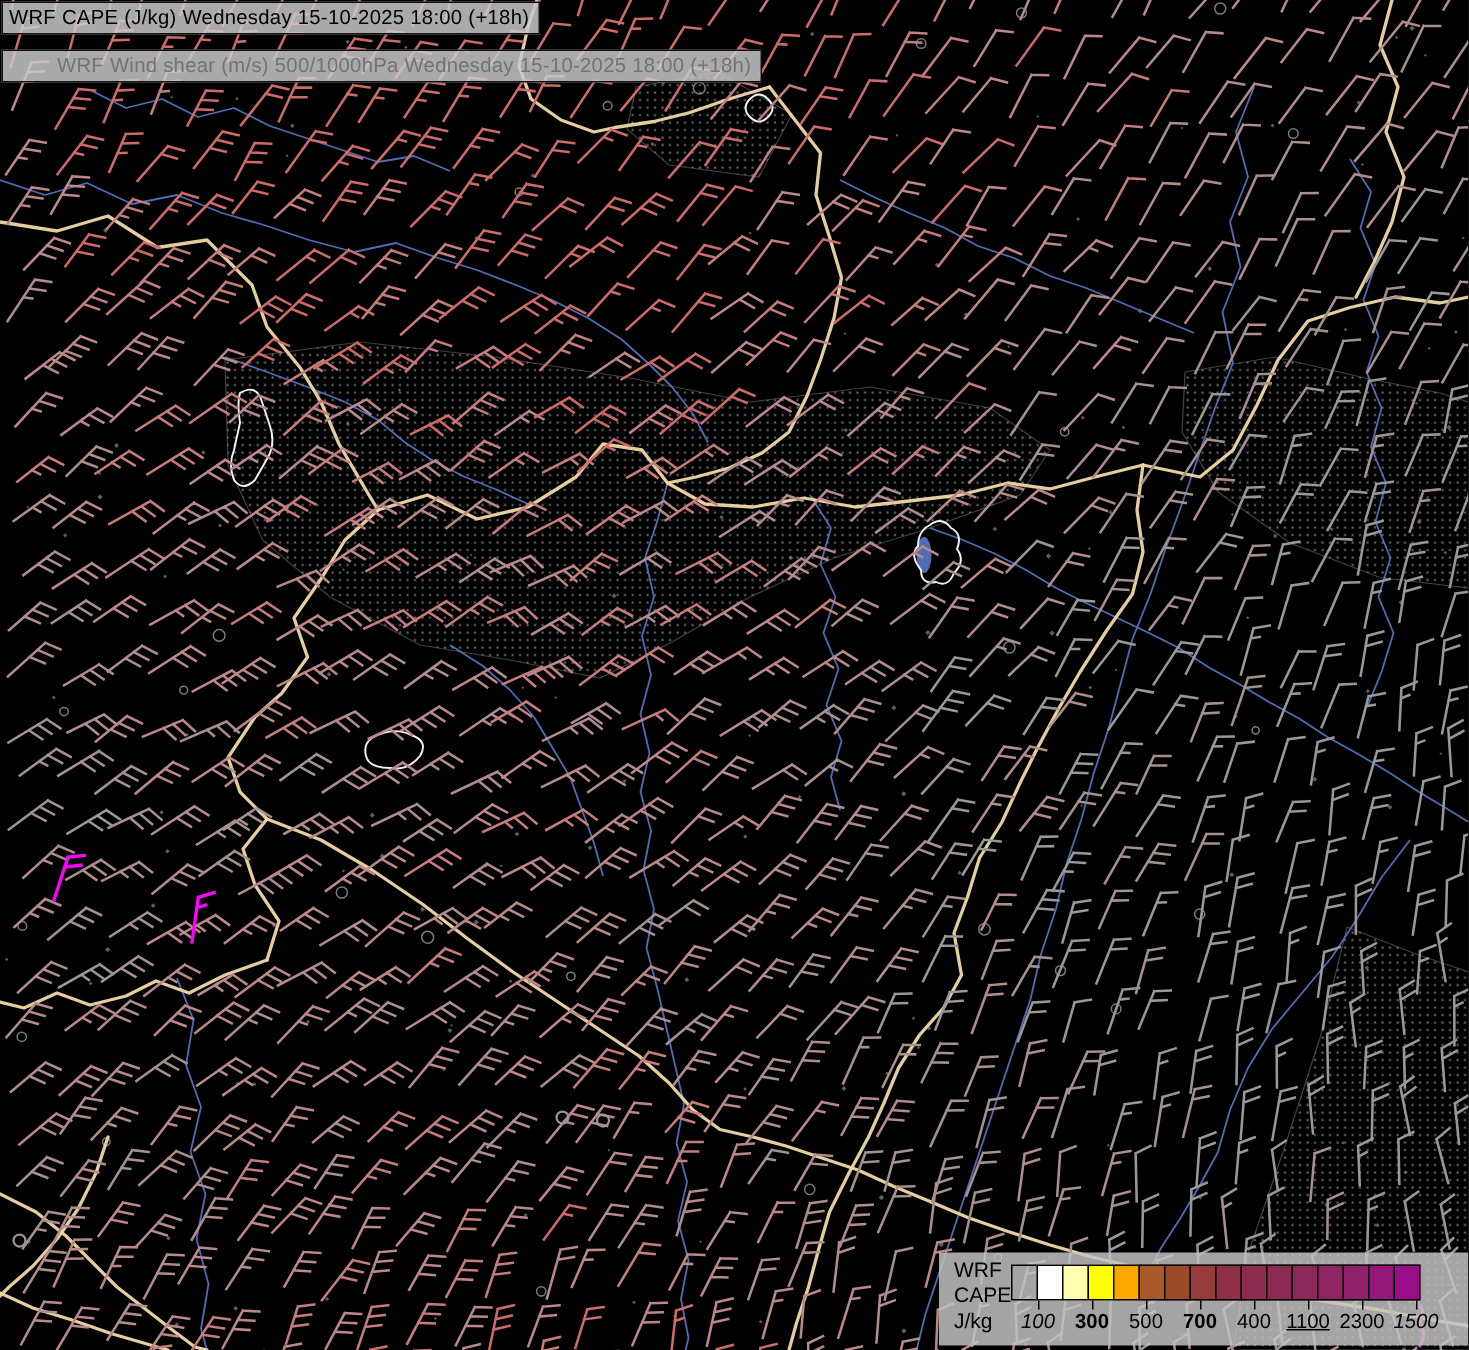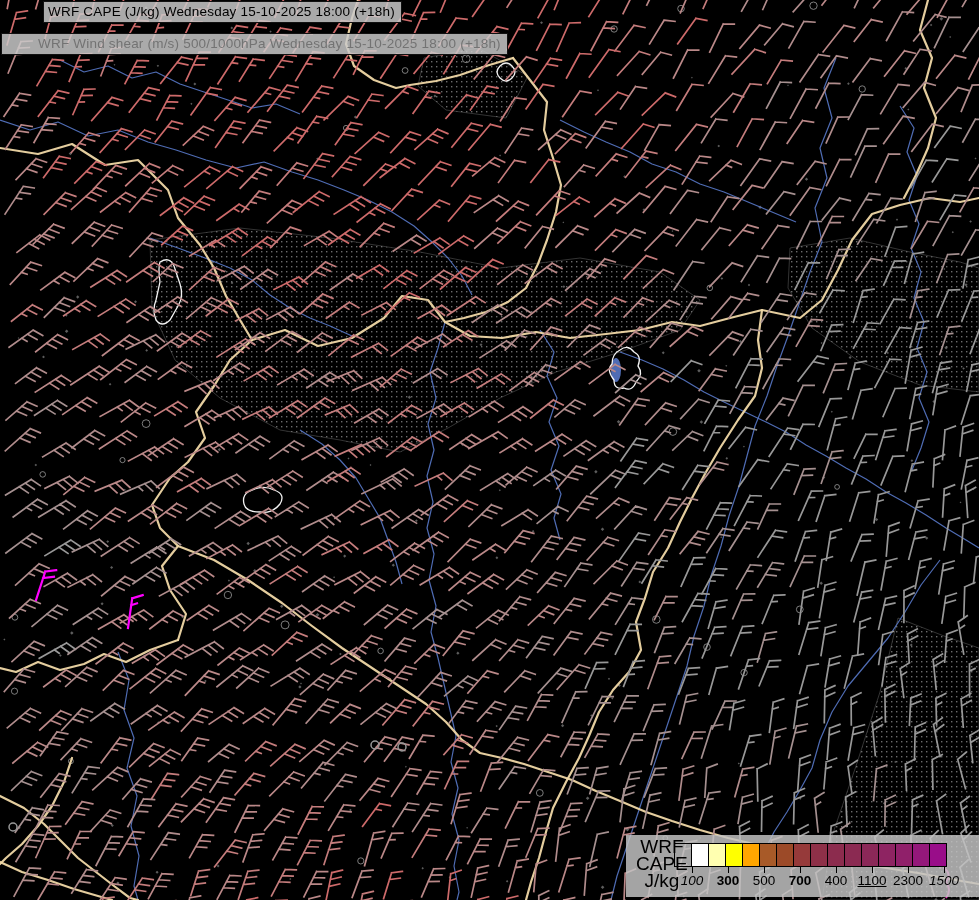--- a/index.html
+++ b/index.html
@@ -10,30 +10,30 @@
   #map-layer{position:absolute;left:0;top:0;width:979px;height:900px;}
   
   .title-box{
     position:absolute;left:1px;
     background:rgba(202,202,202,0.84);
     border:1px solid #111;
     font-size:13.5px;line-height:17px;
     padding:1px 6px 2px 4px;white-space:nowrap;
     letter-spacing:0.2px;
   }
-  #title-line1{top:1px;color:#000;margin-left:42px;}
+  #title-line1{top:1px;color:#000;}
   #title-line2{top:33px;color:#737373;padding-left:36px;}
   
   #legend{
     position:absolute;left:626px;top:835px;width:353px;height:62px;
     background:rgba(196,196,196,0.84);
   }
   #legend-labels{
     position:absolute;left:10px;top:3px;color:#000;
-    font-size:19px;line-height:17px;text-align:center;
+    font-size:14px;line-height:17px;
   }
   #legend-swatches{
     position:absolute;left:48px;top:8px;height:24px;display:flex;
   }
   .swatch{
     width:18px;height:24px;border:1px solid #000;margin-right:-1px;
     box-sizing:border-box;
   }
   .legend-tick{
     position:absolute;top:32px;width:1px;height:6px;background:#000;

